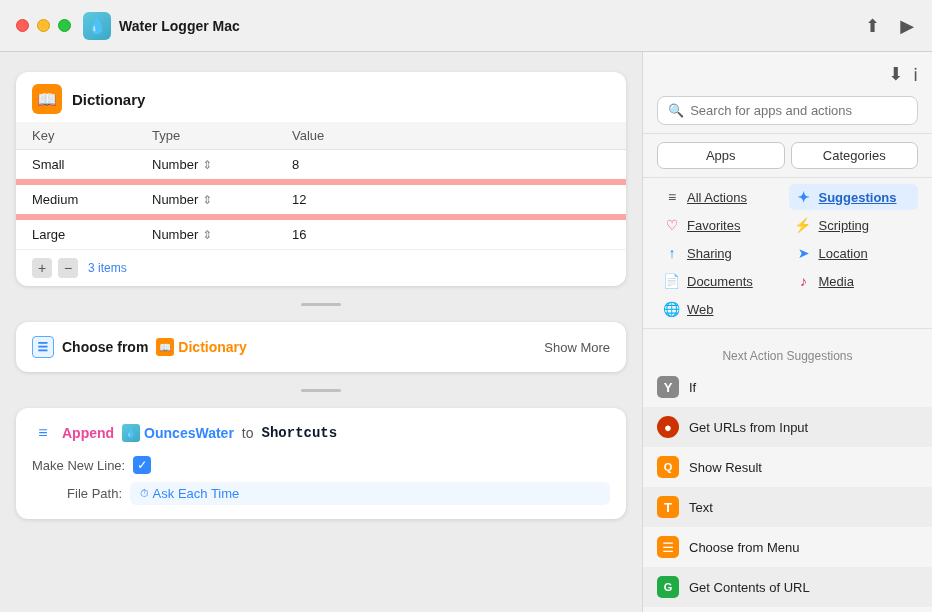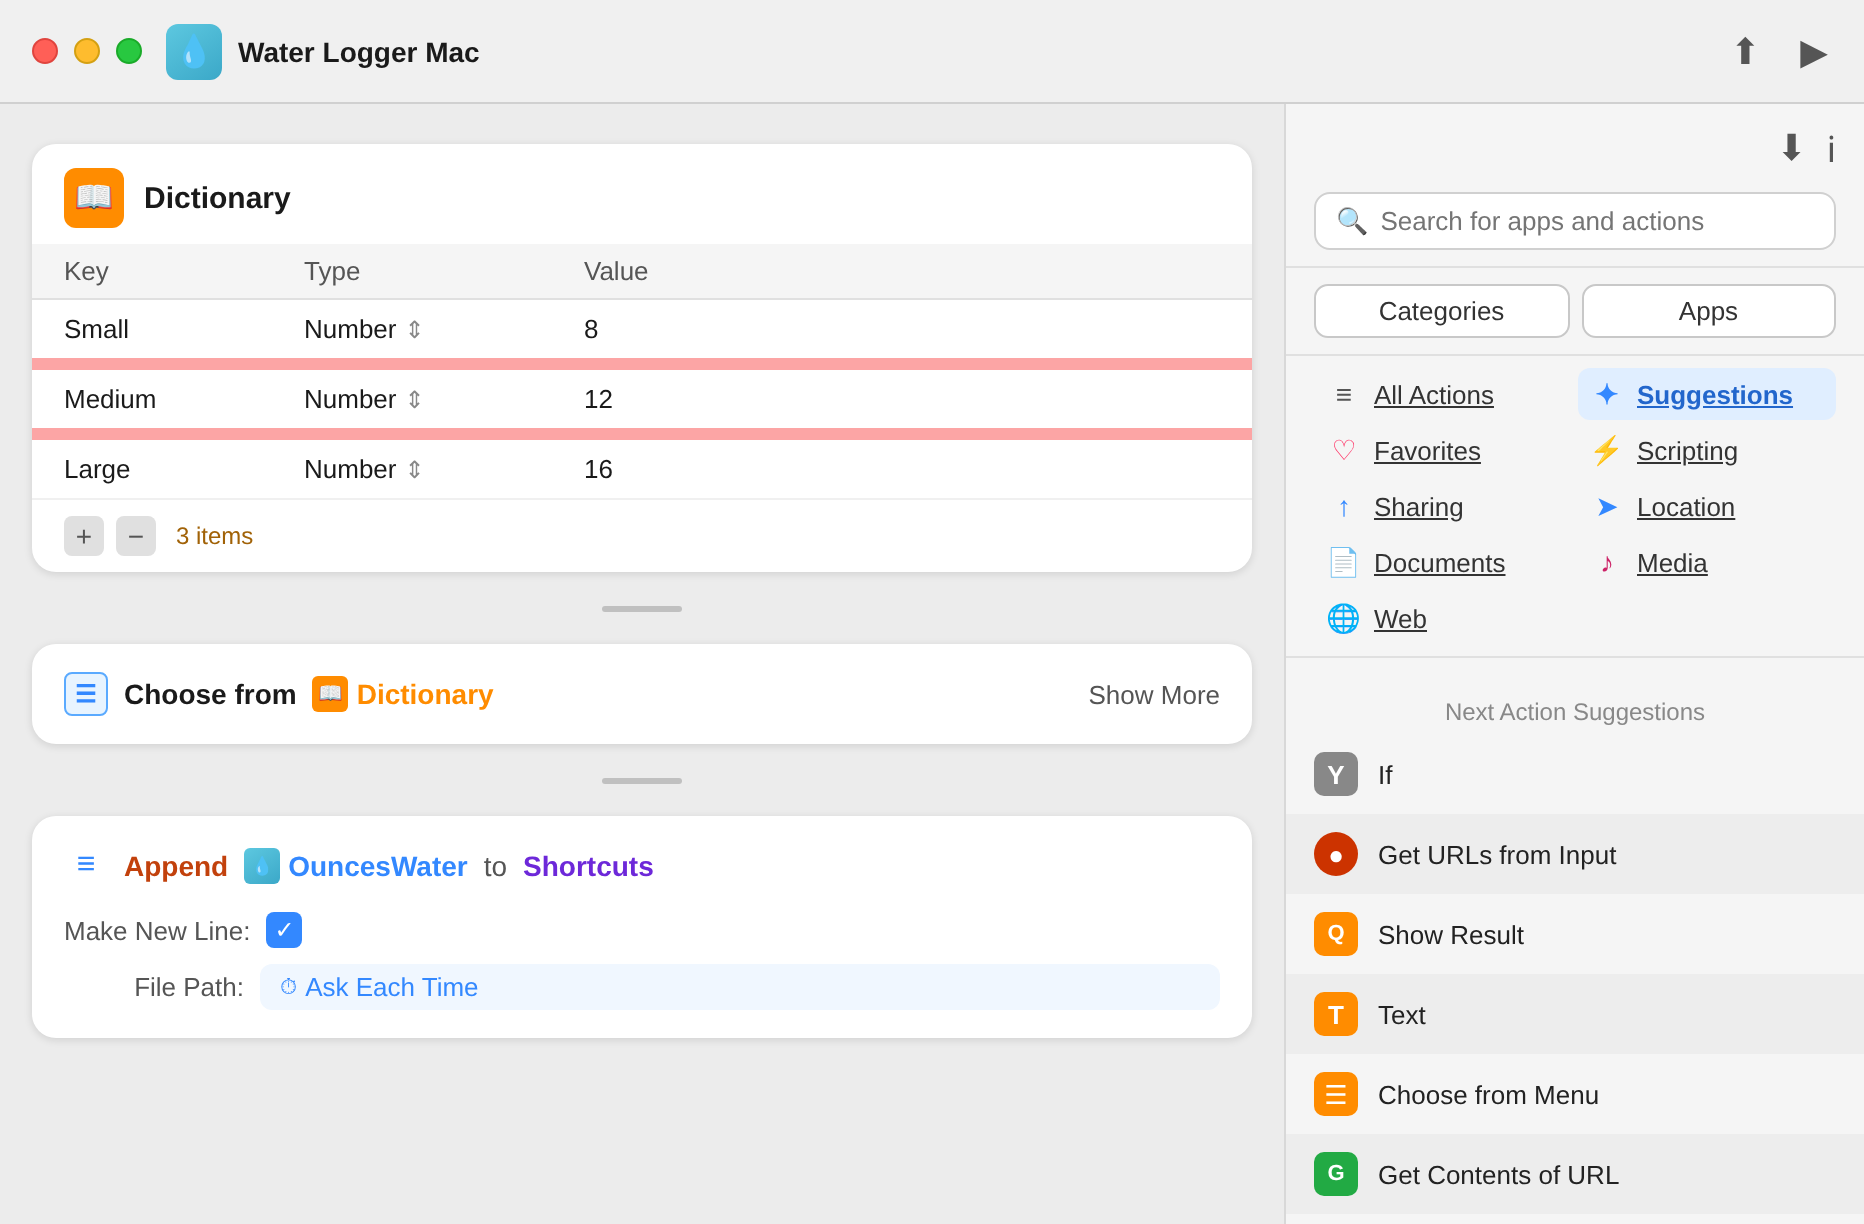--- a/index.html
+++ b/index.html
@@ -162,21 +162,21 @@
       border: none;
       cursor: pointer;
       font-size: 14px;
       display: flex;
       align-items: center;
       justify-content: center;
       color: #555;
     }
     .dict-footer-count {
       font-size: 12px;
-      color: #a16207;
+      color: #3b82f6;
       margin-left: 4px;
       text-align: center;
     }
 
     
     .choose-card {
       padding: 14px 16px;
       display: flex;
       align-items: center;
       justify-content: space-between;
@@ -242,21 +242,21 @@
       height: 22px;
       display: flex;
       align-items: center;
       justify-content: center;
       color: #3388ff;
       font-size: 16px;
     }
     .append-label {
       font-size: 14px;
       font-weight: 700;
-      color: #c2410c;
+      color: #ec4899;
     }
     .ounces-pill {
       display: flex;
       align-items: center;
       gap: 4px;
       color: #3388ff;
       font-weight: 600;
       font-size: 14px;
     }
     .ounces-icon {
@@ -271,21 +271,22 @@
       font-size: 9px;
     }
     .to-label {
       font-size: 14px;
       color: #555;
       font-weight: 500;
     }
     .shortcuts-label {
       font-size: 14px;
       font-weight: 700;
-      color: #6d28d9;
+      color: #0f172a;
+      font-family: Liberation Mono, monospace;
     }
     .append-fields {
       display: flex;
       flex-direction: column;
       gap: 8px;
     }
     .field-row {
       display: flex;
       align-items: center;
       gap: 8px;
@@ -610,22 +611,22 @@
         <button class="right-icon-btn">⬇</button>
         <button class="right-icon-btn">ℹ</button>
       </div>
       <div class="search-bar">
         <span class="search-icon">🔍</span>
         <input class="search-input" type="text" placeholder="Search for apps and actions" style="">
       </div>
     </div>
 
     <div class="filter-tabs">
+      <button class="filter-tab">Apps</button>
       <button class="filter-tab">Categories</button>
-      <button class="filter-tab">Apps</button>
     </div>
 
     <div class="category-grid">
 
       <div class="cat-item">
         <span class="cat-icon" style="color:#555;">≡</span>
         <span class="cat-label">All Actions</span>
       </div>
 
       <div class="cat-item suggestions">

